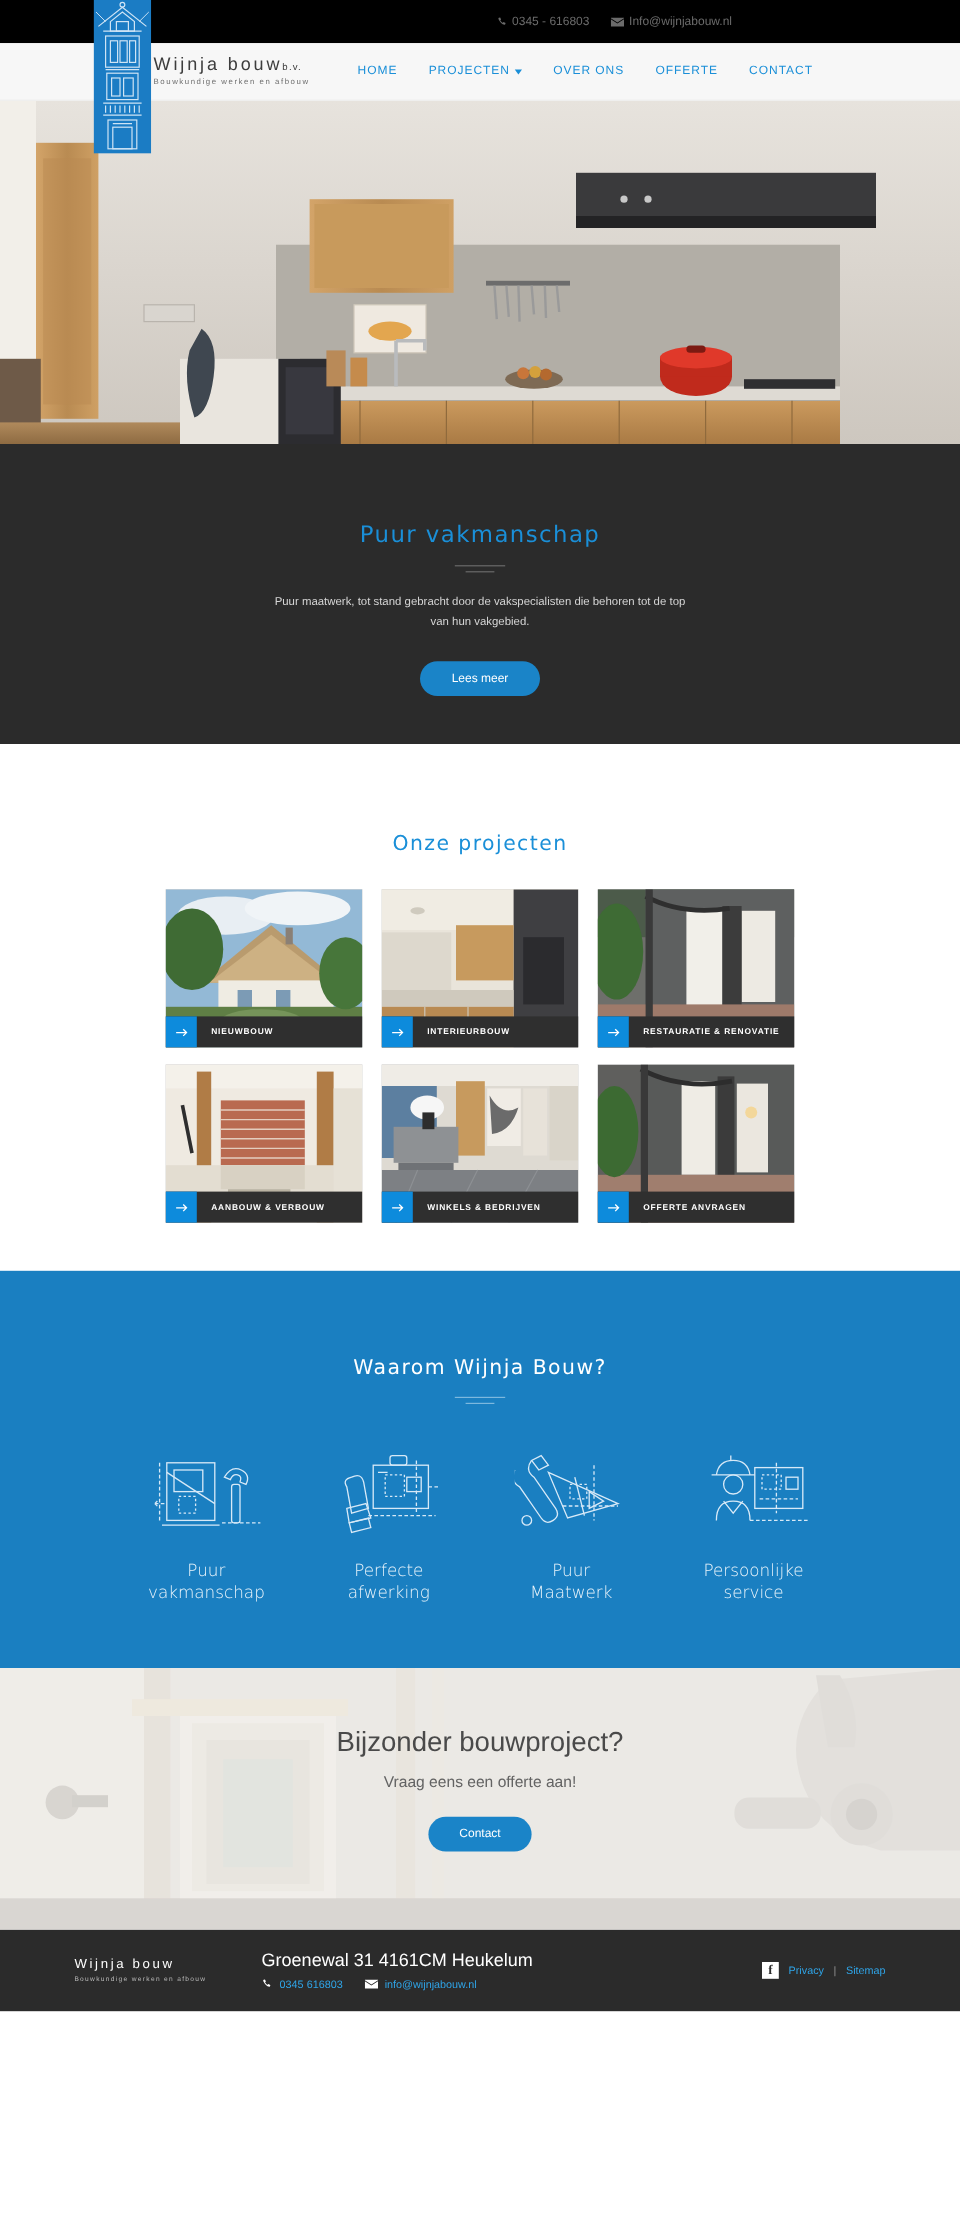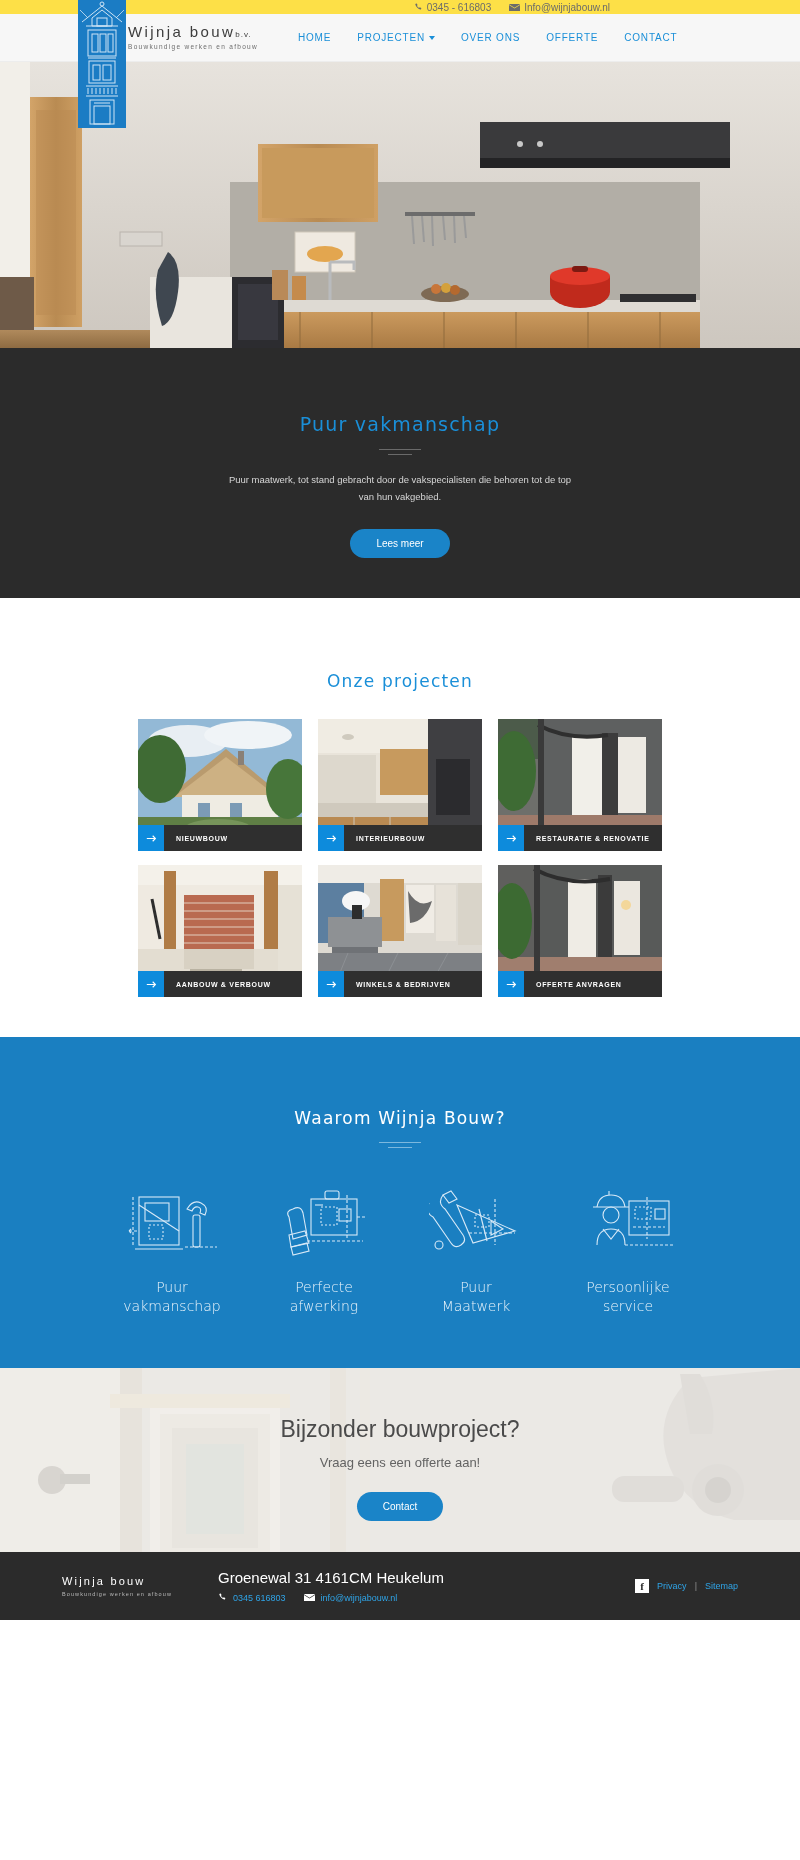--- a/index.html
+++ b/index.html
@@ -8,22 +8,22 @@
     font-family: "Liberation Sans", sans-serif;
     background: #ffffff;
     width: 800px;
     height: 1860px;
     overflow: hidden;
     position: relative;
   }
 
   
   .topbar {
-    height: 14px;
-    background: #fde047;
+    height: 36px;
+    background: #000000;
     display: flex;
     align-items: center;
     justify-content: flex-end;
     padding-right: 190px;
     font-size: 10px;
     color: #6b6b6b;
     position: relative;
     z-index: 5;
   }
   .topbar .item {
@@ -235,21 +235,21 @@
     color: #eaf4fb;
     font-size: 14px;
     line-height: 1.35;
     margin-top: 14px;
     font-weight: 300;
     font-family: "DejaVu Sans", sans-serif;
   }
 
   
   .cta {
-    height: 184px;
+    height: 218px;
     position: relative;
     overflow: hidden;
     background: #d9d6d2;
     text-align: center;
   }
   .cta-bg { position: absolute; inset: 0; }
   .cta-inner {
     position: relative;
     z-index: 2;
     padding-top: 48px;

